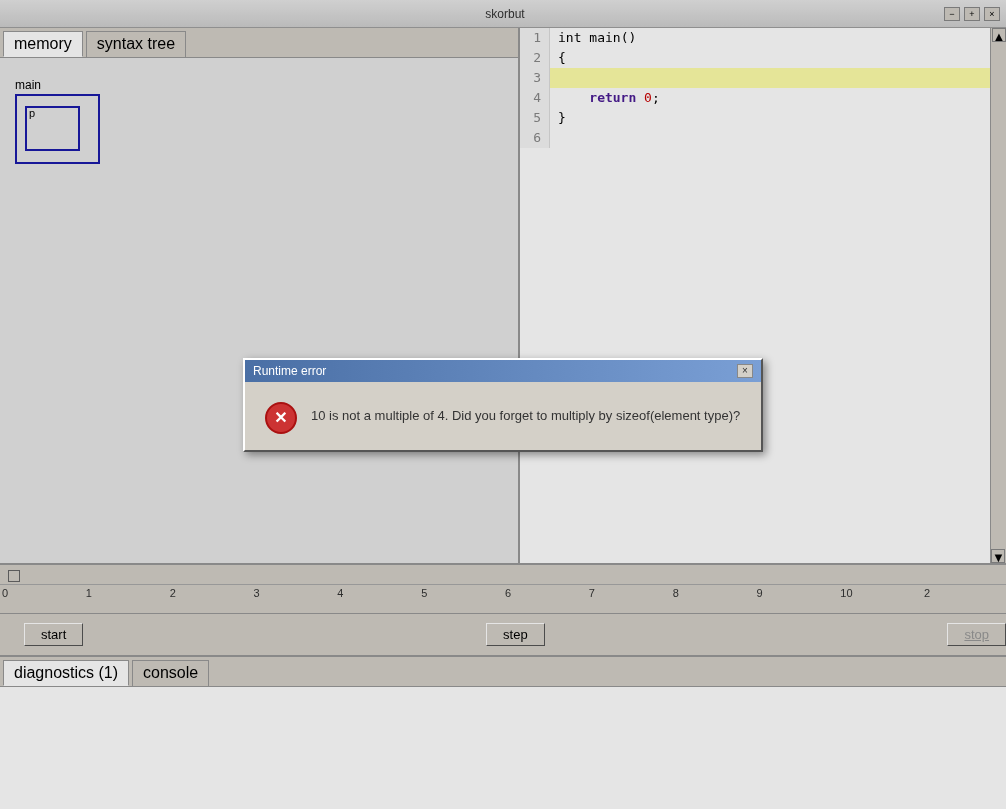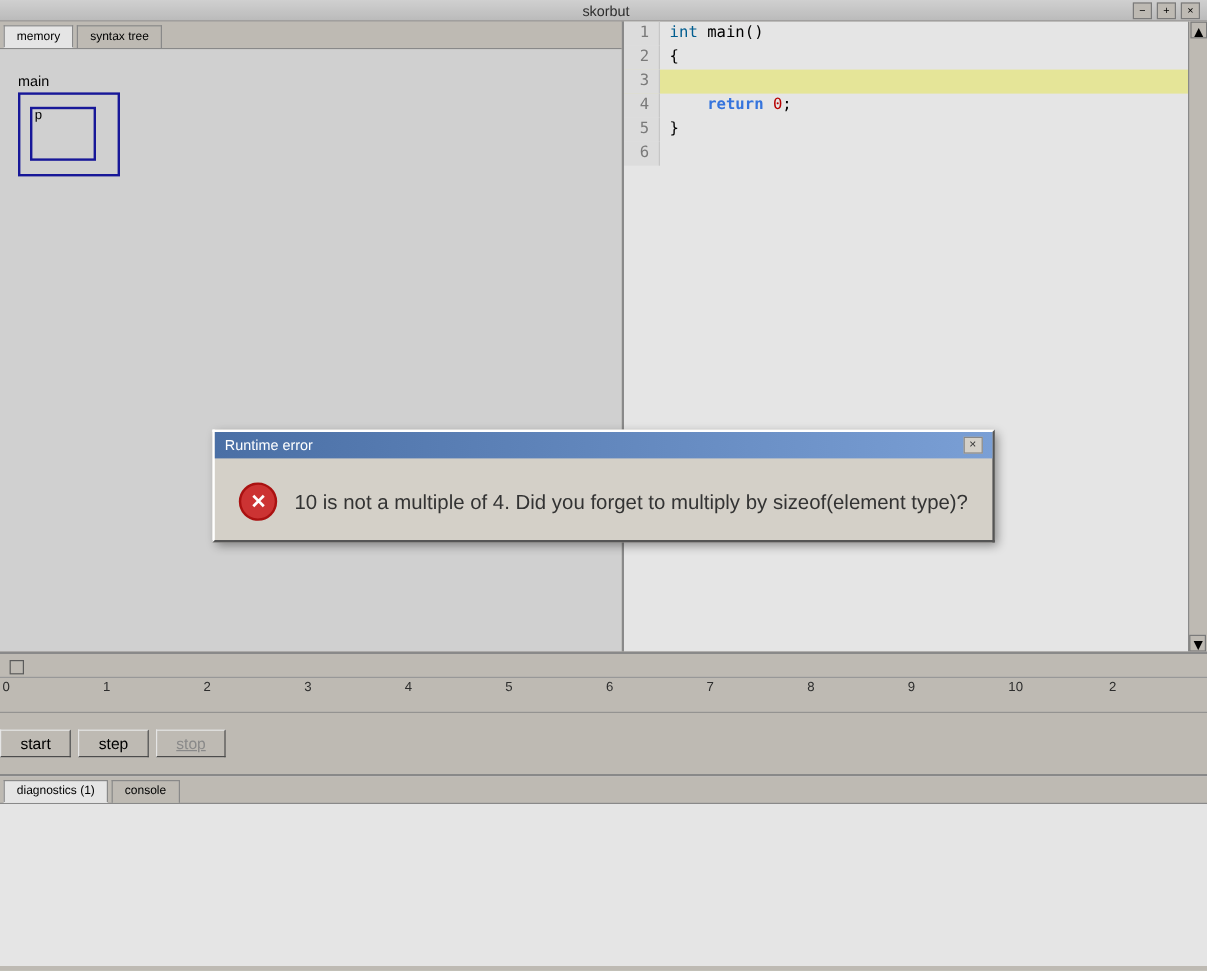--- a/index.html
+++ b/index.html
@@ -9,21 +9,21 @@
       background: #d4d0c8;
       width: 1006px;
       height: 809px;
       overflow: hidden;
       position: relative;
     }
 
     
     .title-bar {
       background: linear-gradient(to bottom, #e8e8e8, #d0d0d0);
-      height: 18px;
+      height: 28px;
       display: flex;
       align-items: center;
       justify-content: space-between;
       border-bottom: 1px solid #a0a0a0;
       padding: 0 6px;
     }
     .title-bar-text {
       font-size: 12px;
       color: #333;
       flex: 1;
@@ -71,21 +71,21 @@
       display: flex;
       background: #d4d0c8;
       border-bottom: 1px solid #999;
       padding-top: 3px;
     }
     .tab {
       padding: 3px 10px;
       border: 1px solid #999;
       background: #d4d0c8;
       cursor: pointer;
-      font-size: 10px;
+      font-size: 16px;
       margin-left: 3px;
       border-bottom: none;
     }
     .tab.active {
       background: #ffffff;
       border-bottom: 1px solid #fff;
       z-index: 1;
     }
 
     .memory-content {
@@ -163,22 +163,22 @@
       user-select: none;
       border-right: 1px solid #ddd;
       margin-right: 8px;
       background: #f5f5f5;
     }
     .code-text {
       white-space: pre;
     }
 
     
-    .kw { color: #3b82f6; font-weight: bold; }
-    .type { color: #0369a1; }
+    .kw { color: #4c1d95; font-weight: bold; }
+    .type { color: #000000; }
     .fn { color: #000000; }
     .punct { color: #000000; }
     .num { color: #cc0000; }
 
     
     .right-scrollbar {
       width: 16px;
       background: #d4d0c8;
       border-left: 1px solid #999;
       position: absolute;
@@ -218,27 +218,28 @@
       color: #333;
     }
     .ruler-mark {
       flex: 1;
       text-align: left;
       padding-left: 2px;
     }
 
     
     .controls-bar {
-      height: 52px;
-      background: #d4d0c8;
-      display: flex;
-      align-items: center;
-      justify-content: flex-start;
+      height: 42px;
+      background: #d4d0c8;
+      display: flex;
+      align-items: center;
+      justify-content: space-between;
       gap: 6px;
       border-top: 1px solid #999;
+      padding-left: 24px;
     }
     .ctrl-btn {
       padding: 3px 16px;
       background: #d4d0c8;
       border: 1px solid #888;
       cursor: pointer;
       font-size: 13px;
       border-top-color: #fff;
       border-left-color: #fff;
       border-bottom-color: #555;
@@ -327,21 +328,21 @@
       display: flex;
       align-items: center;
       justify-content: center;
       color: white;
       font-weight: bold;
       font-size: 16px;
       flex-shrink: 0;
       border: 2px solid #aa1111;
     }
     .modal-message {
-      font-size: 17px;
+      font-size: 13px;
       color: #333;
       padding-top: 4px;
       line-height: 1.5;
     }
     .modal-footer {
       display: flex;
       justify-content: center;
       padding: 8px 16px 16px;
     }
     .modal-ok-btn {

